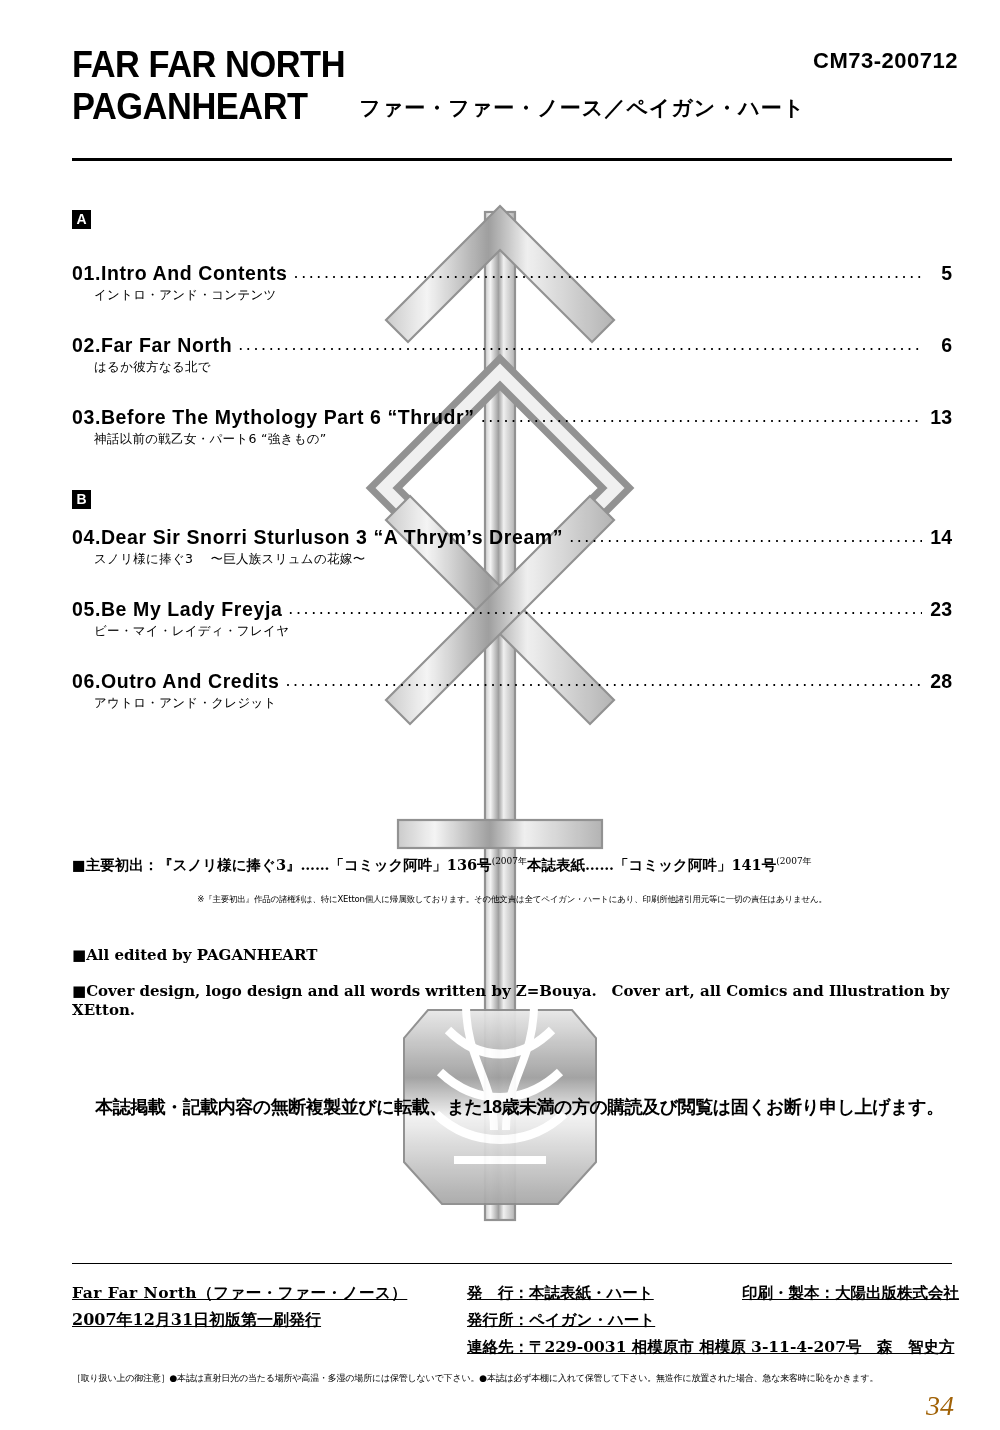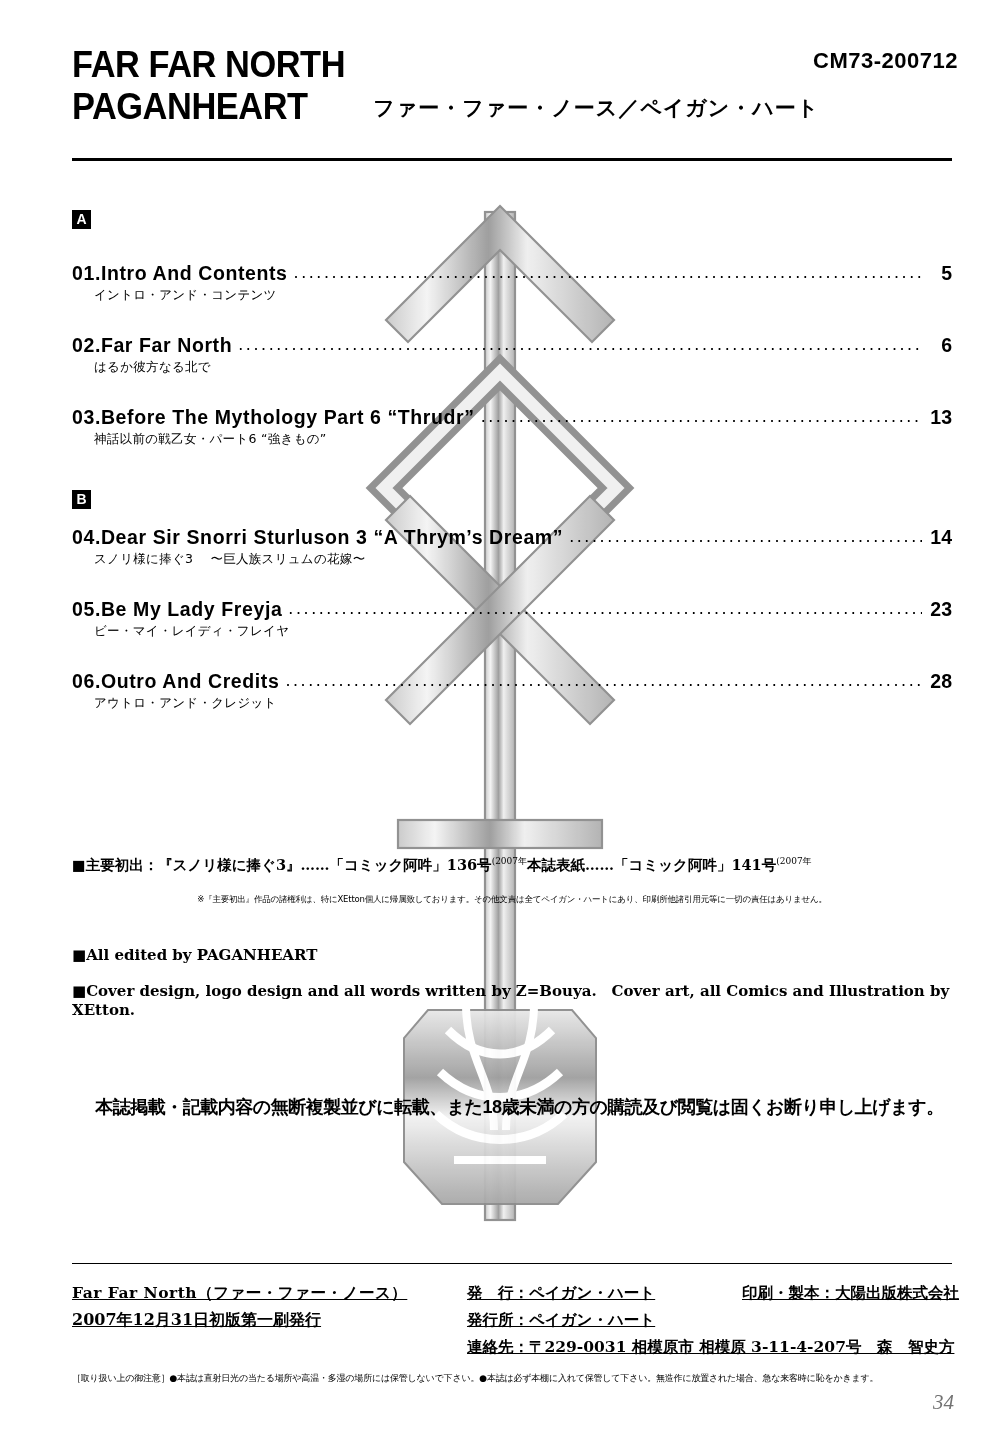--- a/index.html
+++ b/index.html
@@ -57,21 +57,20 @@
     align-items: baseline;
     gap: 34px;
   }
   .title-jp {
     font-family: Liberation Mono, monospace;
     font-weight: bold;
     font-size: 21px;
     letter-spacing: 1px;
     position: relative;
     top: -4px;
-    margin-left: 14px;
   }
   .rule {
     position: absolute;
     left: 72px;
     top: 158px;
     width: 880px;
     height: 3px;
     background: #000;
   }
 
@@ -223,22 +222,22 @@
     font-family: "DejaVu Sans", sans-serif;
     font-size: 9px;
     letter-spacing: -0.2px;
   }
   .page-num {
     position: absolute;
     right: 46px;
     top: 1390px;
     font-family: "Liberation Serif", serif;
     font-style: italic;
-    font-size: 21px;
-    color: #737373;
+    font-size: 28px;
+    color: #a16207;
   }
 </style>
 </head>
 <body>
 
 <div class="page">
 
   <div class="art-layer">
     <svg width="1000" height="1430" viewBox="0 0 1000 1430" xmlns="http://www.w3.org/2000/svg">
       <defs>
@@ -370,21 +369,21 @@
     <div class="note-line">■All edited by PAGANHEART</div>
     <div class="note-line second">■Cover design, logo design and all words written by Z=Bouya.　Cover art, all Comics and Illustration by XEtton.</div>
   </div>
 
   <div class="warning">本誌掲載・記載内容の無断複製並びに転載、また18歳未満の方の購読及び閲覧は固くお断り申し上げます。</div>
 
   <div class="colophon-rule"></div>
   <div class="colophon">
     <div class="col-grid">
       <div class="l">Far Far North（ファー・ファー・ノース）</div>
-      <div>発　行：ペイガン・ハート</div>
+      <div>発　行：本誌表紙・ハート</div>
       <div>印刷・製本：大陽出版株式会社</div>
 
       <div class="col-left-2">2007年12月31日初版第一刷発行</div>
       <div>発行所：ペイガン・ハート</div>
       <div></div>
 
       <div></div>
       <div style="grid-column: 2 / span 2; white-space: nowrap;">連絡先：〒229-0031 相模原市 相模原 3-11-4-207号　森　智史方</div>
     </div>
   </div>

